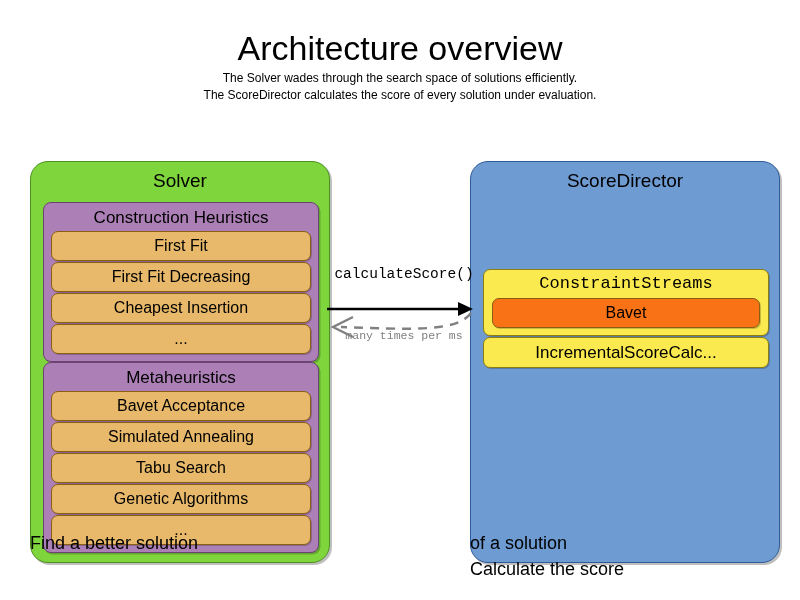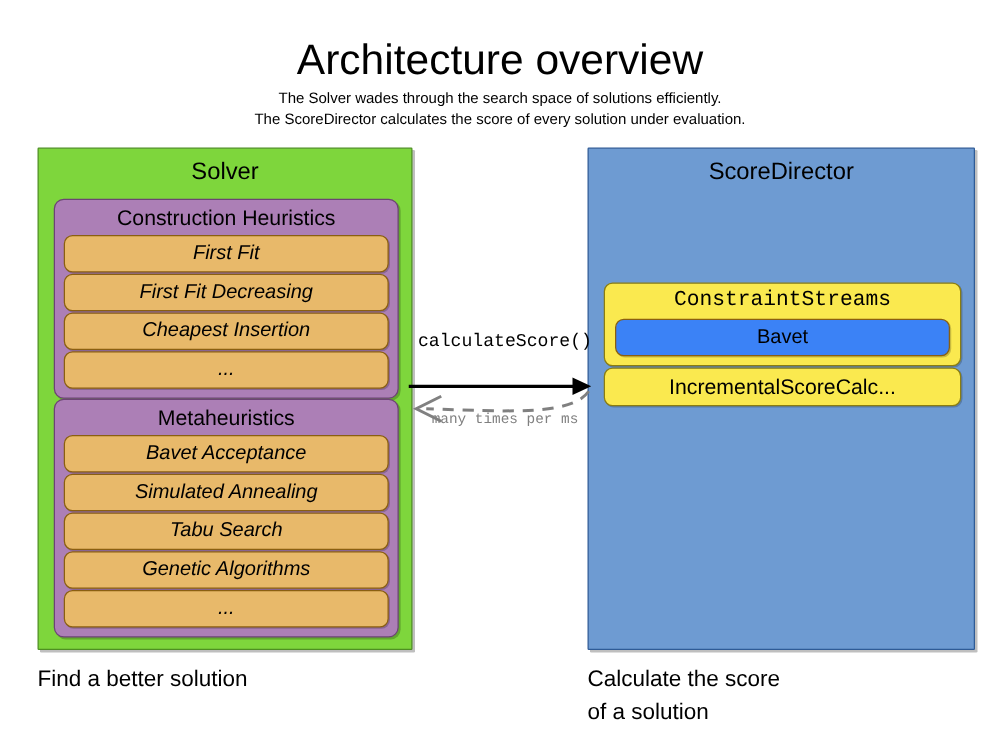--- a/index.html
+++ b/index.html
@@ -32,22 +32,23 @@
     letter-spacing: 0px;
   }
   .subtitle-line {
     font-size: 12px;
     line-height: 17px;
   }
 
   
   .panel {
     position: absolute;
-    border-radius: 1px;
-    box-sizing: border-box;
+    border-radius: 18px;
+    box-sizing: border-box;
+    margin-top: 43px;
   }
   .panel-title {
     text-align: center;
     font-size: 19px;
     line-height: 26px;
     padding-top: 6px;
   }
 
   #solver-panel {
     left: 30px;
@@ -95,21 +96,20 @@
     background: #E8B96A;
     border: 1px solid #8a5f11;
     border-radius: 7px;
     text-align: center;
     font-size: 16px;
     line-height: 28px;
     height: 30px;
     box-sizing: border-box;
     margin-top: 1px;
     box-shadow: 1px 1px 0 rgba(0,0,0,0.2);
-    font-style: italic;
   }
 
   
   #yellow-stack {
     position: absolute;
     left: 12px;
     top: 106px;
     width: 286px;
   }
   .item-yellow {
@@ -124,21 +124,21 @@
     box-shadow: 1px 1px 0 rgba(0,0,0,0.2);
   }
   .item-yellow.has-child {
     padding: 0 8px 7px 8px;
   }
   .nested-label {
     line-height: 28px;
     font-family: Liberation Mono, monospace;
   }
   .item-nested {
-    background: #3b82f6;
+    background: #f97316;
     border: 1px solid #8a5f11;
     border-radius: 7px;
     text-align: center;
     font-size: 16px;
     line-height: 28px;
     height: 30px;
     box-sizing: border-box;
     box-shadow: 1px 1px 0 rgba(0,0,0,0.2);
   }
 
@@ -245,15 +245,15 @@
 
     <g>
       <path d="M 146,48 C 132,68 80,64 16,62" stroke="#808080" stroke-width="2.4" fill="none" stroke-dasharray="9,7"></path>
       <polyline points="28,52 8,62 28,72" stroke="#808080" stroke-width="2.4" fill="none"></polyline>
     </g>
   </svg>
 </div>
 
 <div class="caption" id="caption-left">Find a better solution</div>
 <div class="caption" id="caption-right">
+  <div>of a solution</div>
   <div>Calculate the score</div>
-  <div>of a solution</div>
 </div>
 
 </body></html>

